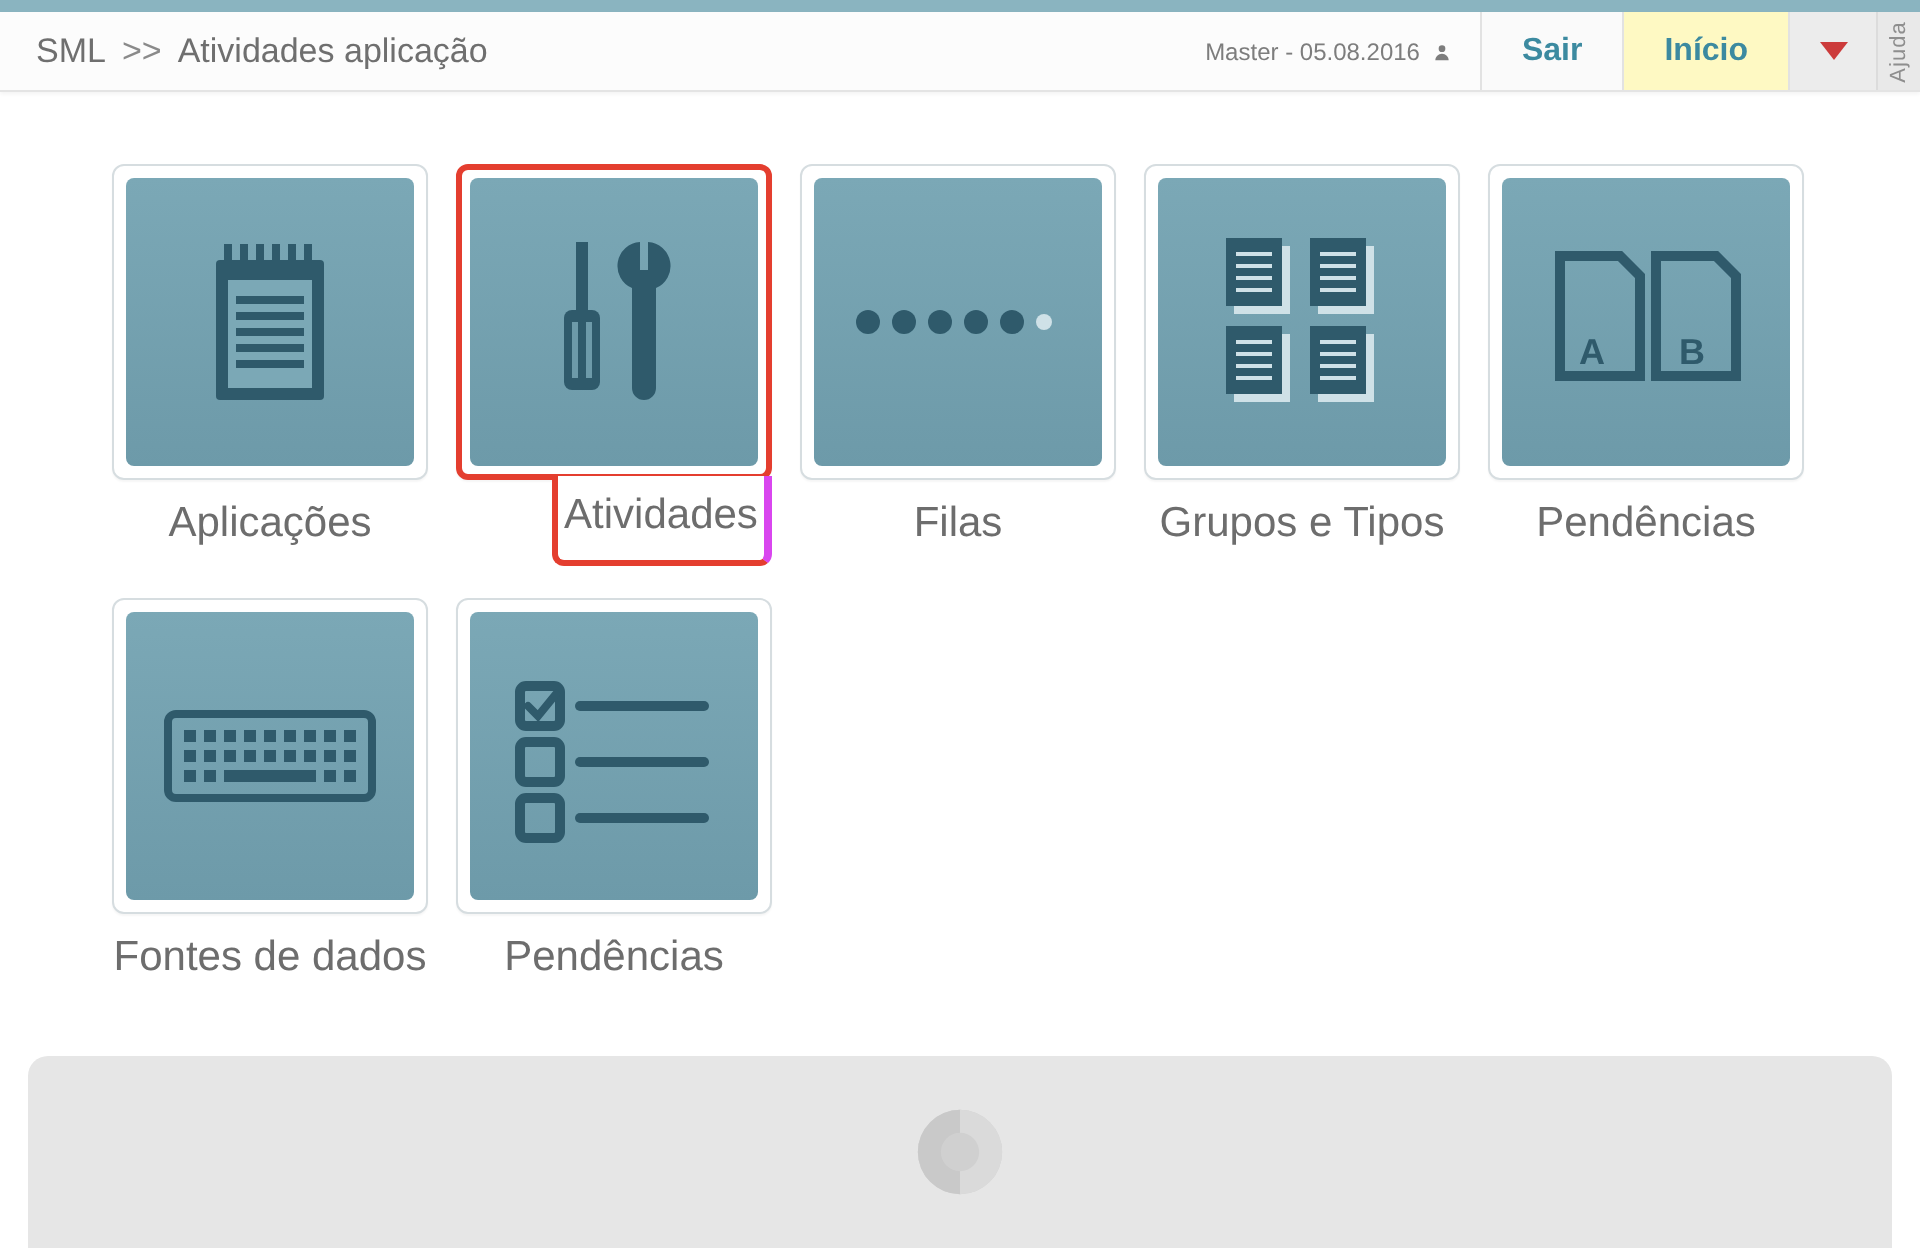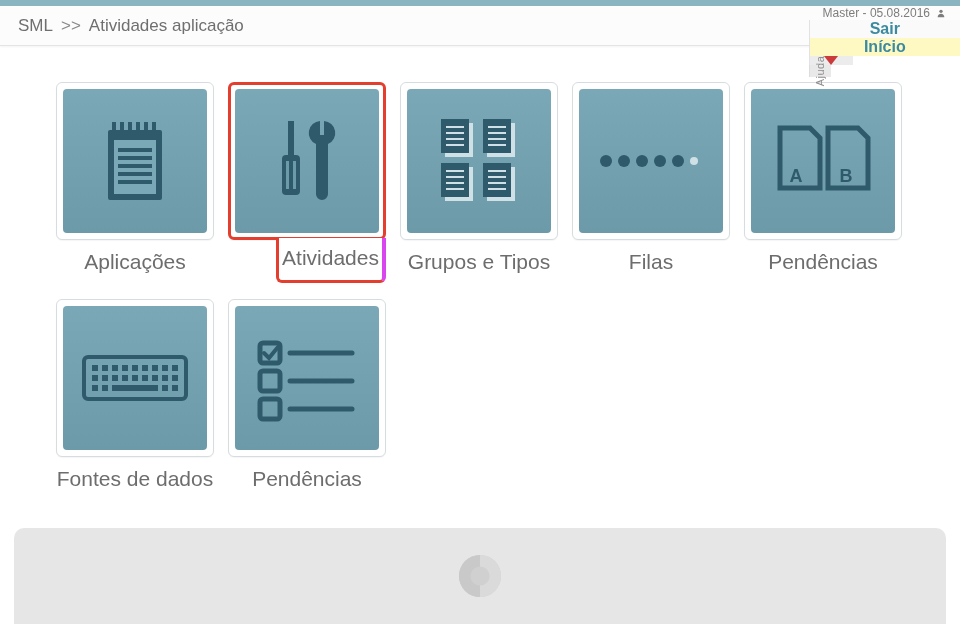--- a/index.html
+++ b/index.html
@@ -30,39 +30,38 @@
     display: flex;
     align-items: center;
     gap: 8px;
   }
   .breadcrumb .sep { color: #8a8a8a; }
   .header-right {
     margin-left: auto;
     display: flex;
     align-items: stretch;
     height: 100%;
-    flex-direction: column;
   }
   .user-info {
     color: #7d7d7d;
     font-size: 12px;
     display: flex;
     align-items: center;
     gap: 6px;
     padding: 0 14px;
   }
   .user-icon {
     width: 10px; height: 10px;
     display:inline-block;
   }
   .btn {
     display: flex;
     align-items: center;
     justify-content: center;
-    padding: 0 36px;
+    padding: 0 20px;
     font-size: 16px;
     font-weight: 600;
     color: #3c8aa0;
     border-left: 1px solid #e2e2e2;
     cursor: pointer;
     background: #fafafa;
   }
   .btn.home { background: #fef9c3; }
   .btn.caret {
     width: 44px;
@@ -238,20 +237,36 @@
           <rect x="26" y="10" width="6" height="34" class="ic-dark"></rect>
           <rect x="20" y="44" width="18" height="40" rx="4" class="ic-dark"></rect>
           <rect x="24" y="50" width="3" height="28" fill="#6d9aa9"></rect>
           <rect x="31" y="50" width="3" height="28" fill="#6d9aa9"></rect>
 
           <path class="ic-dark" d="M58 10 a12 12 0 0 0 -4 23 v50 a6 6 0 0 0 12 0 v-50 a12 12 0 0 0 -4 -23 v14 h-4 z"></path>
         </svg>
       </div>
         </div>
       <div class="tile-label">Atividades</div>
+    </div>
+
+    <div class="tile-wrap">
+      <div class="tile">
+          <div class="tile-inner">
+        <svg width="110" height="20" viewBox="0 0 110 20">
+          <circle cx="10" cy="10" r="6" class="ic-dark"></circle>
+          <circle cx="28" cy="10" r="6" class="ic-dark"></circle>
+          <circle cx="46" cy="10" r="6" class="ic-dark"></circle>
+          <circle cx="64" cy="10" r="6" class="ic-dark"></circle>
+          <circle cx="82" cy="10" r="6" class="ic-dark"></circle>
+          <circle cx="98" cy="10" r="4" class="ic-light"></circle>
+        </svg>
+      </div>
+        </div>
+      <div class="tile-label">Filas</div>
     </div>
 
     <div class="tile-wrap">
       <div class="tile">
           <div class="tile-inner">
         <svg width="100" height="100" viewBox="0 0 100 100">
           <g>
             <g transform="translate(12,8)">
               <rect x="4" y="4" width="28" height="34" class="ic-light"></rect>
               <rect x="0" y="0" width="28" height="34" class="ic-dark"></rect>
@@ -295,36 +310,20 @@
           </g>
         </svg>
       </div>
         </div>
       <div class="tile-label">Grupos e Tipos</div>
     </div>
 
     <div class="tile-wrap">
       <div class="tile">
           <div class="tile-inner">
-        <svg width="110" height="20" viewBox="0 0 110 20">
-          <circle cx="10" cy="10" r="6" class="ic-dark"></circle>
-          <circle cx="28" cy="10" r="6" class="ic-dark"></circle>
-          <circle cx="46" cy="10" r="6" class="ic-dark"></circle>
-          <circle cx="64" cy="10" r="6" class="ic-dark"></circle>
-          <circle cx="82" cy="10" r="6" class="ic-dark"></circle>
-          <circle cx="98" cy="10" r="4" class="ic-light"></circle>
-        </svg>
-      </div>
-        </div>
-      <div class="tile-label">Filas</div>
-    </div>
-
-    <div class="tile-wrap">
-      <div class="tile">
-          <div class="tile-inner">
         <svg width="110" height="90" viewBox="0 0 110 90">
           <g class="ic-dark-stroke" stroke-width="5">
             <path d="M12 12 h30 l10 10 v50 h-40 z"></path>
             <path d="M60 12 h30 l10 10 v50 h-40 z"></path>
           </g>
           <text x="28" y="66" font-size="18" font-weight="700" fill="#2f5a6b" text-anchor="middle">A</text>
           <text x="78" y="66" font-size="18" font-weight="700" fill="#2f5a6b" text-anchor="middle">B</text>
         </svg>
       </div>
         </div>

